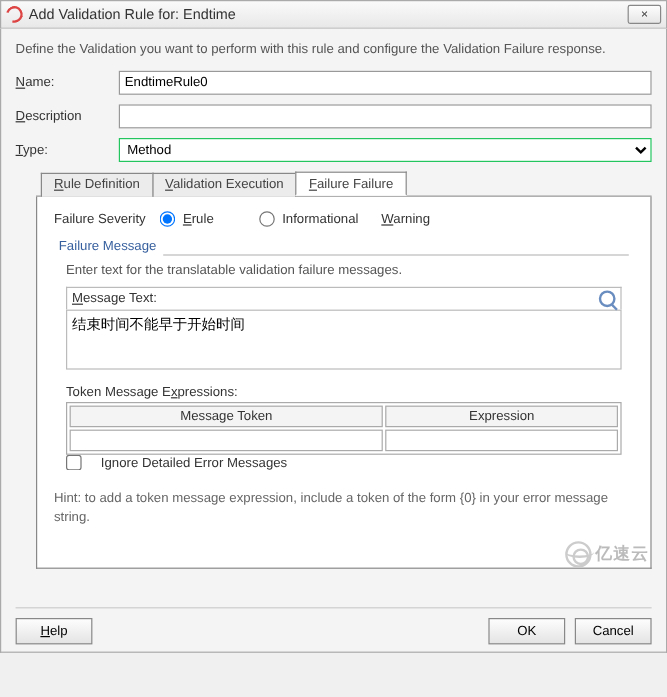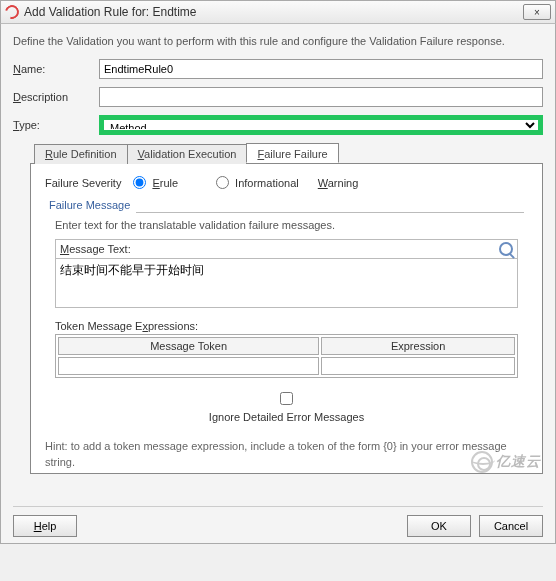--- a/index.html
+++ b/index.html
@@ -8,21 +8,21 @@
 .titlebar .left { display: flex; align-items: center; gap: 5px; }
 .logo { width: 14px; height: 14px; border-radius: 50%; border: 2px solid #d44; border-left-color: transparent; transform: rotate(-30deg); }
 .title-text { font-size: 12px; color: #333; }
 .close-btn { width: 28px; height: 16px; border: 1px solid #888; border-radius: 2px; display:flex;align-items:center;justify-content:center; background: linear-gradient(#fdfdfd,#e6e6e6); font-family: Arial; font-size: 10px; cursor:pointer;}
 .dialog-body { padding: 10px 12px 6px 12px; background:#f4f4f4; border:1px solid #aaa; border-top:none; height:520px; position:relative;}
 .desc { color:#555; margin-bottom:10px; line-height:1.4; }
 .form-row { display:flex; align-items:center; margin-bottom:8px; gap:8px;}
 .form-label { width:78px; color:#333; }
 .form-label u { text-decoration: underline; }
 .form-input { flex:1; height:20px; border:1px solid #999; padding:2px 4px; font-family: inherit; font-size:11px; background:#fff;}
-.form-select { flex:1; height:20px; border:5px solid #22c55e; padding:1px 2px; font-family:inherit; font-size:11px; background:#fff;}
+.form-select { flex:1; height:20px; border:1px solid #22c55e; padding:1px 2px; font-family:inherit; font-size:11px; background:#fff;}
 .tabs-wrap { margin-top:8px;padding-left:17px;}
 .tab-strip { display:flex; gap:0; border-bottom:1px solid #888; padding-left:4px;}
 .tab { padding:3px 10px 2px 10px; border:1px solid #888; border-bottom:none; background:#ececec; color:#444; margin-right:-1px; cursor:pointer; position:relative; top:1px;}
 .tab.active { background:#fff; border-bottom:1px solid #fff; top:0; padding-top:4px;}
 .tab u { text-decoration: underline;}
 .tab-panel { border:1px solid #888; border-top:none; background:#fff; padding:12px 14px 8px 14px; height:310px;}
 .radios { display:flex; align-items:center; gap:6px; margin-bottom:10px;}
 .radios .rlabel { margin-right:6px;}
 .radios input { margin:0;}
 .radios span { margin-right:16px;}
@@ -30,28 +30,28 @@
 .fieldset { margin-top:4px; padding: 0 4px 6px 4px;}
 .hint-text { color:#555; margin-bottom:8px;}
 .msg-text-row { display:flex; align-items:center; justify-content:space-between; padding:2px 4px; border:1px solid #bbb; border-bottom:none; background:#fff;}
 .msg-text-row .search-icon { width:14px; height:14px; border:2px solid #6a8dc0; border-radius:50%; position:relative;}
 .msg-text-row .search-icon::after { content:''; position:absolute; width:6px; height:2px; background:#6a8dc0; transform:rotate(45deg); bottom:-3px; right:-4px;}
 .msg-textarea { width:100%; height:50px; border:1px solid #bbb; resize:none; padding:3px 4px; font-family:inherit; font-size:12px;}
 .token-label { margin-top:10px; margin-bottom:2px;}
 .token-table { width:100%; border:1px solid #aaa; }
 .token-table th { border:1px solid #aaa; background:#f4f4f4; font-weight:normal; padding:2px 4px; text-align:center;}
 .token-table-body { height:18px;}
-.chk-row { display:flex; align-items:center; gap:6px; margin-top:14px;flex-direction:column;}
+.chk-row { display:flex; align-items:center; gap:16px; }
 .chk-row input { width:13px; height:13px;}
 .hint2 { color:#666; margin-top:8px; line-height:1.4; font-size:11px;}
 .footer { position:absolute; bottom:6px; left:12px; right:12px; display:flex; justify-content:space-between; border-top:1px solid #ccc; padding-top:8px;}
 .btn { min-width:64px; height:22px; border:1px solid #888; background:linear-gradient(#fdfdfd,#e4e4e4); cursor:pointer; font-family:inherit; font-size:11px; padding:0 10px;}
 .btn u { text-decoration:underline;}
 .footer .right-btns { display:flex; gap:8px;}
-.watermark { position:absolute; bottom:70px; right:14px; font-size:14px; color:#bbb; font-weight:bold; letter-spacing:1px;font-style:italic;}
+.watermark { position:absolute; bottom:70px; right:14px; font-size:14px; color:#bbb; font-weight:bold; letter-spacing:1px;}
 .watermark .wm-icon { display:inline-block; width:22px; height:22px; border:2px solid #ccc; border-radius:50%; position:relative; vertical-align:middle; margin-right:3px;}
 .watermark .wm-icon::before { content:''; position:absolute; width:10px; height:10px; border:2px solid #ccc; border-radius:50%; top:4px; left:4px;}
 .watermark .wm-icon::after { content:''; position:absolute; width:24px; height:8px; border-bottom:2px solid #ccc; border-radius:0 0 50% 50%; top:2px; left:-2px;}
 </style>
 </head>
 <body>
 
 <div class="titlebar">
   <div class="left">
     <span class="logo"></span>

